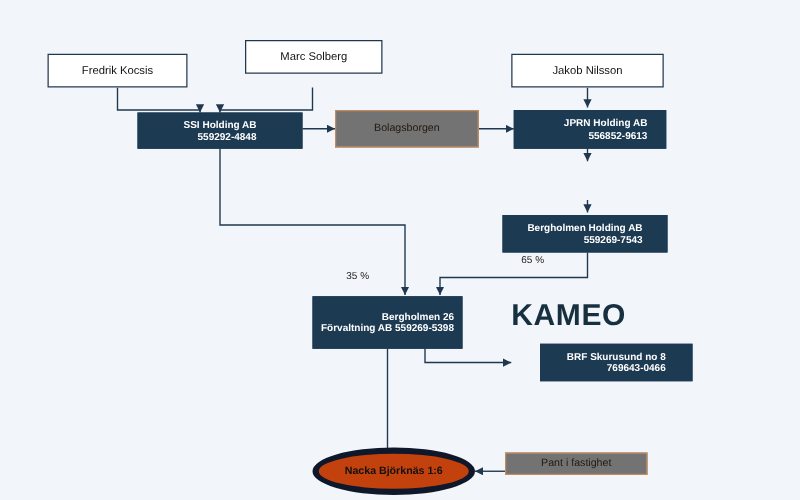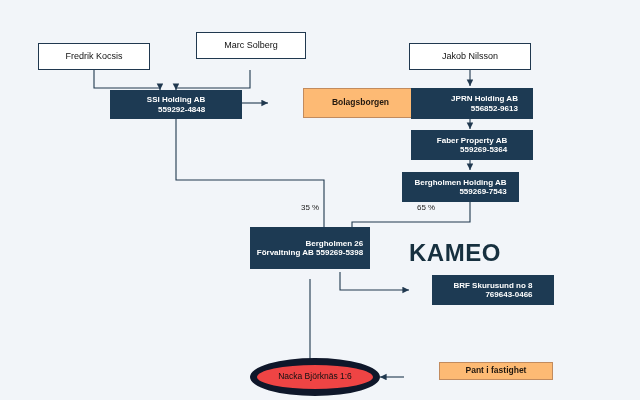--- a/index.html
+++ b/index.html
@@ -42,34 +42,33 @@
     font-size: 9px;
   }
   .node-navy {
     background: #1d3a53;
     border: 1px solid #1d3a53;
     color: #ffffff;
     font-size: 8px;
     font-weight: 700;
   }
   .node-tan {
-    background: #fdba74;
+    background: #737373;
     border: 1px solid #c28b5e;
     color: #22180f;
     font-size: 8.5px;
-    font-weight: 700;
-    margin-left: 35px;
+    font-weight: 400;
   }
   .node-ellipse {
-    background: #ef4444;
-    border: 7px solid #0f172a;
+    background: #c2410c;
+    border: 5px solid #0f172a;
     border-radius: 50%;
     color: #111111;
     font-size: 8.5px;
-    font-weight: 400;
+    font-weight: 700;
   }
   .edge-label {
     position: absolute;
     font-size: 8px;
     color: #222222;
     white-space: nowrap;
   }
   .brand {
     position: absolute;
     font-family: "Liberation Sans", sans-serif;
@@ -141,49 +140,45 @@
 
   <div class="node node-tan" style="left:268px; top:88px; width:115px; height:30px;">
     <span>Bolagsborgen</span>
   </div>
 
   <div class="node node-navy" style="left:411px; top:88px; width:122px; height:31px;padding-left:25px;">
     <span>JPRN Holding AB
 556852-9613</span>
   </div>
 
-  <div class="node node-navy" style="left:411px; top:130px; width:122px; height:30px;">
-    <span>Faber Property AB
-559269-5364</span>
-  </div>
 
-  <div class="node node-navy" style="left:402px; top:172px; width:117px; height:30px;">
+  <div class="node node-navy" style="left:402px; top:172px; width:132px; height:30px;">
     <span>Bergholmen Holding AB
 559269-7543</span>
   </div>
 
-  <div class="node node-navy" style="left:250px; top:227px; width:120px; height:42px;">
+  <div class="node node-navy" style="left:250px; top:237px; width:120px; height:42px;">
     <span>Bergholmen 26
 Förvaltning AB 559269-5398</span>
   </div>
 
   <div class="node node-navy" style="left:432px; top:275px; width:122px; height:30px;">
     <span>BRF Skurusund no 8
 769643-0466</span>
   </div>
 
   <div class="node node-ellipse" style="left:250px; top:358px; width:130px; height:38px;">
     <span>Nacka Björknäs 1:6</span>
   </div>
 
   <div class="node node-tan" style="left:404px; top:362px; width:114px; height:18px;">
     <span>Pant i fastighet</span>
   </div>
 
-  <div class="edge-label" style="left:277px; top:203px;margin-left:24px;">
+  <div class="edge-label" style="left:277px; top:216px;">
     <span>35 %</span>
   </div>
 
   <div class="edge-label" style="left:417px; top:203px;">
     <span>65 %</span>
   </div>
 
   <div class="brand" style="left:409px; top:239px;">KAMEO</div>
 
 </div>

